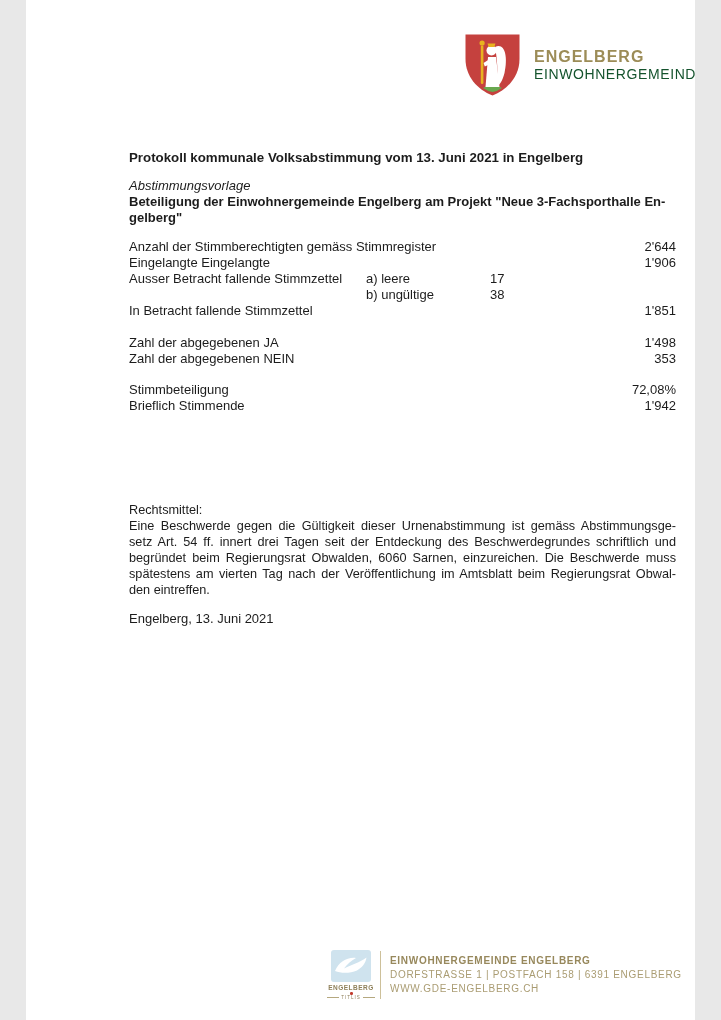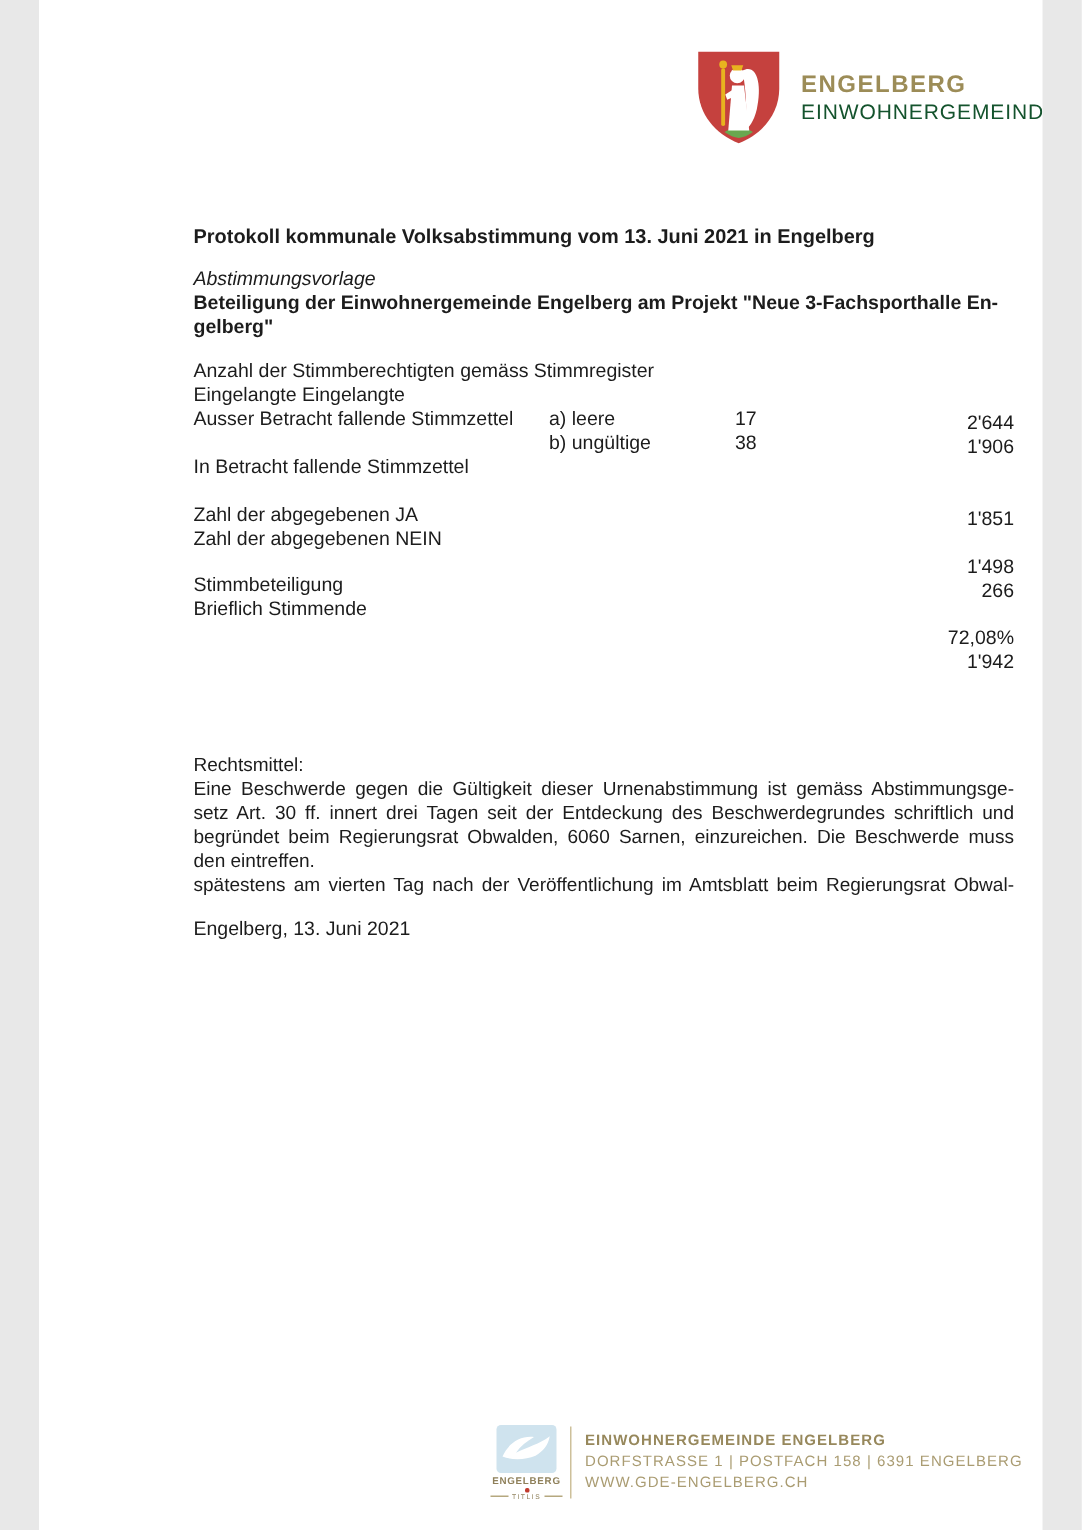--- a/index.html
+++ b/index.html
@@ -22,27 +22,27 @@
   .content { position:absolute; left:103px; top:0; width:547px; font-size:13px; }
   .doc-title { position:absolute; top:150px; left:0; font-size:13.3px; font-weight:bold; white-space:nowrap; }
   .vorlage-label { position:absolute; top:178px; left:0; font-style:italic; white-space:nowrap; }
   .vorlage-line1 { position:absolute; top:194px; left:0; font-weight:bold; white-space:nowrap; }
   .vorlage-line2 { position:absolute; top:210px; left:0; font-weight:bold; white-space:nowrap; }
   .rows { position:absolute; top:239px; left:0; width:547px; }
   .row { position:relative; height:16px; line-height:16px;text-align:center; }
   .row .lbl { position:absolute; left:0; white-space:nowrap; }
   .row .mid { position:absolute; left:237px; white-space:nowrap; }
   .row .midval { position:absolute; left:361px; white-space:nowrap; }
-  .row .val { position:absolute; right:0; white-space:nowrap;margin-top:35px; }
+  .row .val { position:absolute; right:0; white-space:nowrap; }
   .gap16 { margin-top:16px; }
   .gap15 { margin-top:15px; }
   .legal { position:absolute; top:502px; left:0; width:547px; font-size:12.7px; line-height:16px; }
   .legal-line { text-align:justify; text-align-last:justify; }
   .legal-line.last { text-align:left; text-align-last:left; }
-  .sig-row { position:absolute; top:611px; left:0; width:547px; display:flex; justify-content:flex-start; line-height:16px; }
+  .sig-row { position:absolute; top:611px; left:0; width:547px; display:flex; justify-content:flex-end; line-height:16px;flex-direction:column; }
   .sig-right { font-weight:bold; }
   
   .footer-logo-box { position:absolute; left:305px; top:950px; width:40px; height:32px; background:#cfe3ee; border-radius:3px; }
   .footer-logo-box svg { width:100%; height:100%; display:block; }
   .footer-logo-name { position:absolute; left:301px; top:984px; width:48px; text-align:center; font-size:6.5px; font-weight:bold; letter-spacing:0.5px; color:#8f805a; line-height:7px; }
   .footer-logo-dot { position:absolute; left:324px; top:992px; width:2.5px; height:2.5px; border-radius:50%; background:#c23b2e; }
   .footer-logo-sub { position:absolute; left:301px; top:995px; width:48px; display:flex; align-items:center; gap:2px; color:#8f805a; }
   .footer-logo-sub .rule { flex:1; height:1px; background:#b5a87f; }
   .footer-logo-sub .t { font-size:4.5px; letter-spacing:1px; line-height:5px; }
   .footer-divider { position:absolute; left:354px; top:951px; width:1px; height:48px; background:#cdc09a; }
@@ -98,39 +98,39 @@
       <div class="row">
         <span class="lbl">In Betracht fallende Stimmzettel</span>
         <span class="val">1'851</span>
       </div>
       <div class="row gap16">
         <span class="lbl">Zahl der abgegebenen JA</span>
         <span class="val">1'498</span>
       </div>
       <div class="row">
         <span class="lbl">Zahl der abgegebenen NEIN</span>
-        <span class="val">266</span>
+        <span class="val">353</span>
       </div>
       <div class="row gap15">
         <span class="lbl">Stimmbeteiligung</span>
         <span class="val">72,08%</span>
       </div>
       <div class="row">
         <span class="lbl">Brieflich Stimmende</span>
         <span class="val">1'942</span>
       </div>
     </div>
 
     <div class="legal">
       <div class="legal-heading">Rechtsmittel:</div>
       <div class="legal-line">Eine Beschwerde gegen die Gültigkeit dieser Urnenabstimmung ist gemäss Abstimmungsge-</div>
-      <div class="legal-line">setz Art. 30 ff. innert drei Tagen seit der Entdeckung des Beschwerdegrundes schriftlich und</div>
+      <div class="legal-line">setz Art. 54 ff. innert drei Tagen seit der Entdeckung des Beschwerdegrundes schriftlich und</div>
       <div class="legal-line">begründet beim Regierungsrat Obwalden, 6060 Sarnen, einzureichen. Die Beschwerde muss</div>
+      <div class="legal-line">spätestens am vierten Tag nach der Veröffentlichung im Amtsblatt beim Regierungsrat Obwal-</div>
       <div class="legal-line last">den eintreffen.</div>
-      <div class="legal-line">spätestens am vierten Tag nach der Veröffentlichung im Amtsblatt beim Regierungsrat Obwal-</div>
     </div>
 
     <div class="sig-row">
       <span class="sig-left">Engelberg, 13. Juni 2021</span>
     </div>
   </div>
 
   <div class="footer-logo-box">
     <svg viewBox="0 0 40 32">
       <path d="M4,21 C8,12 16,7 25,8 C20,11 16,14 13,18.5 C20,15 29,12.5 35.5,7.5 C34.5,13.5 31,17.5 26,20.5 C19,23.5 10,23.5 4,21 Z" fill="#ffffff"></path>

